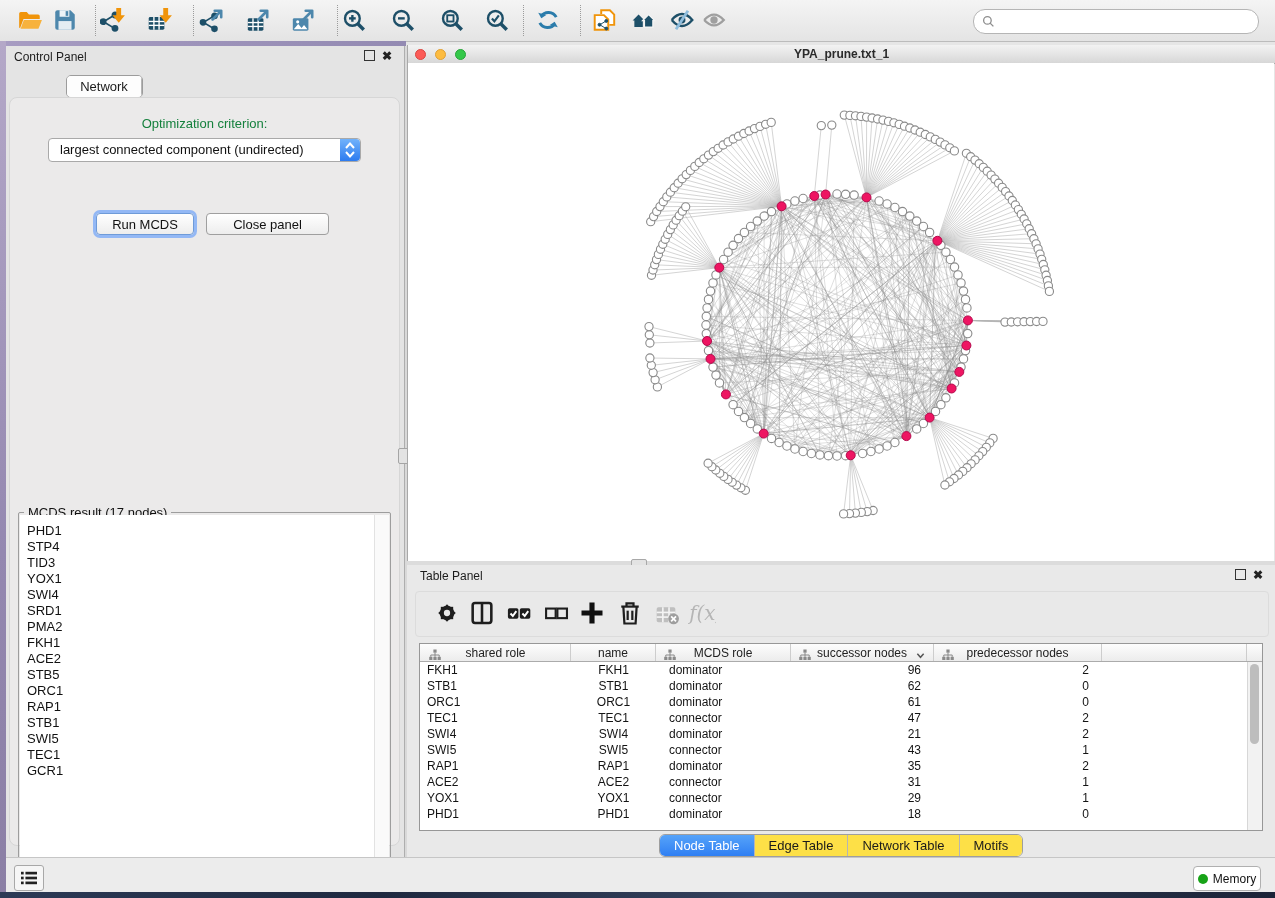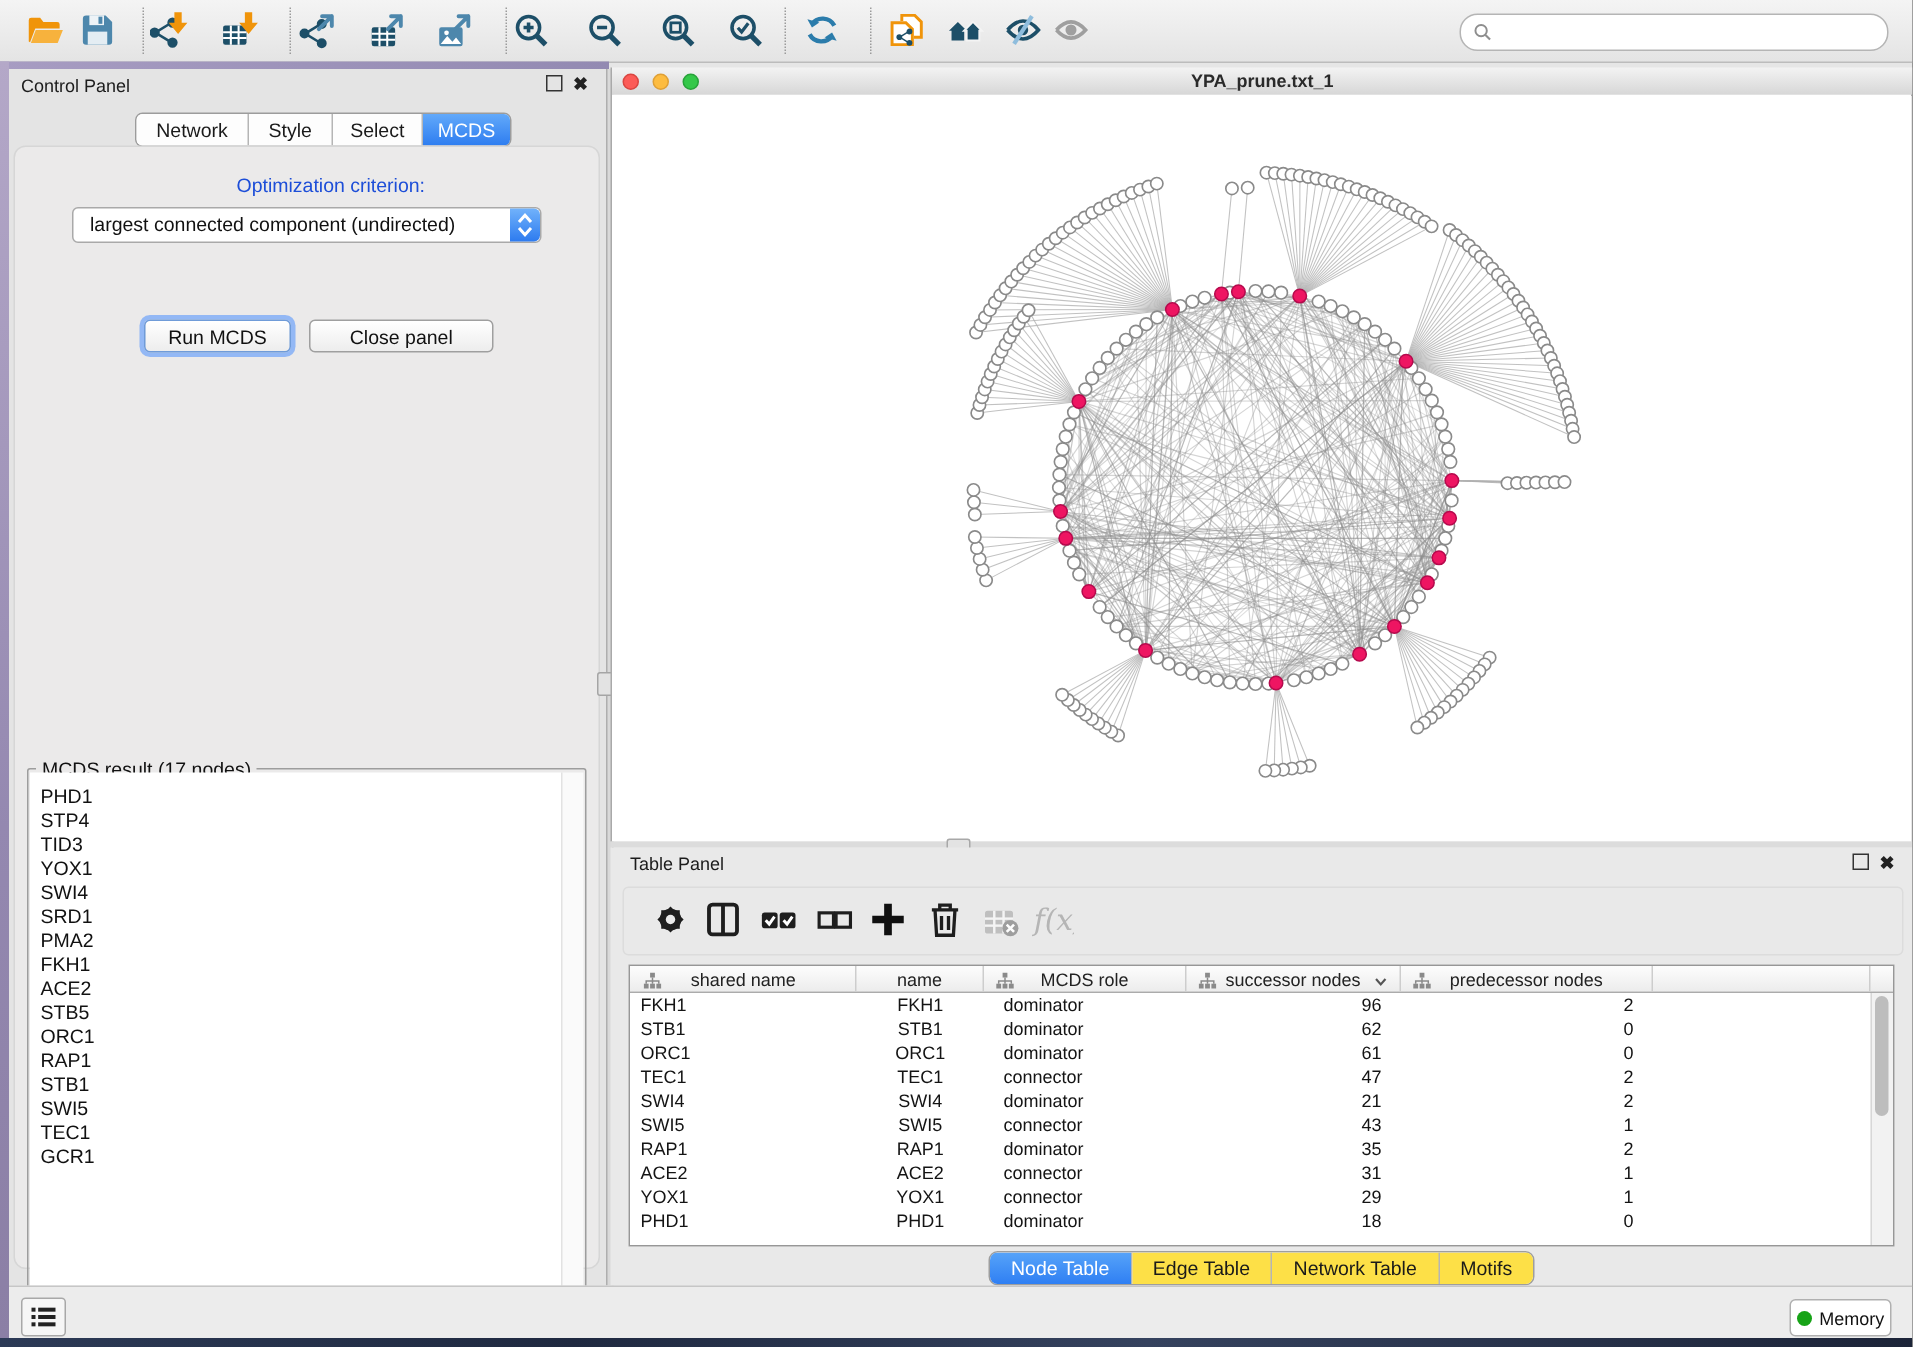--- a/index.html
+++ b/index.html
@@ -29,21 +29,21 @@
   .float-glyph{display:inline-block;width:9px;height:9px;border:1.5px solid #333;}
   .close-glyph{font-size:12px;font-weight:bold;color:#222;line-height:10px;}
   .seg-tabs{position:absolute;display:flex;border:1px solid #9c9c9c;border-radius:5px;
             overflow:hidden;background:#fff;height:21px;}
   .seg-tab{font-size:13px;line-height:21px;text-align:center;color:#1a1a1a;background:#fdfdfd;
            border-right:1px solid #b5b5b5;cursor:default;}
   .seg-tab:last-child{border-right:none;}
   .seg-tab.sel{background:linear-gradient(#62a9fa,#2e7df0);color:#fff;}
   .cp-inset{position:absolute;left:3px;top:51px;width:389px;height:747px;background:#ebeaea;
             border:1px solid #d6d6d6;border-radius:8px;}
-  .opt-label{position:absolute;left:16px;top:18px;width:100%;text-align:center;font-size:13px;color:#1d4ed8;}
+  .opt-label{position:absolute;left:0;top:18px;width:100%;text-align:center;font-size:13px;color:#15803d;}
   .cp-select{position:absolute;left:38px;top:40px;width:311px;height:22px;background:#fff;
              border:1px solid #a9a9a9;border-radius:4px;font-size:13px;color:#111;}
   .cp-select .val{position:absolute;left:11px;top:3px;white-space:nowrap;}
   .cp-stepper{position:absolute;right:0;top:0;width:20px;height:22px;border-radius:0 4px 4px 0;
               background:linear-gradient(#71b2fb,#2d7bef);}
   .btn{position:absolute;height:22px;background:linear-gradient(#ffffff,#ededed);
        border:1px solid #9f9f9f;border-radius:4px;font-size:13px;color:#111;
        font-family:"Liberation Sans",sans-serif;padding:0;}
   .btn.focusring{box-shadow:0 0 0 3px rgba(88,150,251,.6);border-color:#6f9bd8;}
   .groupbox{position:absolute;left:8px;top:414px;width:371px;height:369px;
@@ -268,21 +268,21 @@
 
   <div class="wall-top"></div>
   <div class="wall-left"></div>
 
   <div class="control-panel">
     <span class="cp-title">Control Panel</span>
     <span class="win-btns" style="right:12px;">
       <span class="float-glyph"></span>
       <span class="close-glyph">✖</span>
     </span>
-    <div class="seg-tabs" id="cpTabs" style="left:84px;top:29px;">
+    <div class="seg-tabs" id="cpTabs" style="left:60px;top:29px;flex-direction:column;">
         <div class="seg-tab" style="width: 74px;">Network</div>
         <div class="seg-tab" style="width: 55px;">Style</div>
         <div class="seg-tab" style="width: 59px;">Select</div>
         <div class="seg-tab sel" style="width: 58px;">MCDS</div>
       </div>
     <div class="cp-inset">
       <div class="opt-label">Optimization criterion:</div>
       <div class="cp-select">
         <span class="val">largest connected component (undirected)</span>
         <span class="cp-stepper">
@@ -1172,21 +1172,21 @@
           <div class="th-cell" style="left: 1px; width: 150px;">
             <span class="tree-ic" style="left:8px"><svg width="12" height="12" viewBox="0 0 12 12">
                 <g fill="#8a8a8a">
     <rect x="4.4" y="0.5" width="3.2" height="3.2"></rect>
                   <rect x="0.2" y="7.8" width="3.2" height="3.2"></rect>
     <rect x="4.4" y="7.8" width="3.2" height="3.2"></rect>
                   <rect x="8.6" y="7.8" width="3.2" height="3.2"></rect>
                 </g>
     <path d="M6 3.7 V6 M1.8 7.8 V6 h8.4 v1.8 M6 6 v1.8" stroke="#8a8a8a" fill="none"></path>
               </svg></span>
-            <span class="th-label">shared name</span>
+            <span class="th-label">shared role</span>
           </div>
           <div class="th-cell" style="left: 151px; width: 85px;">
             <span class="th-label">name</span>
           </div>
           <div class="th-cell" style="left: 236px; width: 135px;">
             <span class="tree-ic" style="left:8px"><svg width="12" height="12" viewBox="0 0 12 12">
                 <g fill="#8a8a8a">
     <rect x="4.4" y="0.5" width="3.2" height="3.2"></rect>
                   <rect x="0.2" y="7.8" width="3.2" height="3.2"></rect>
     <rect x="4.4" y="7.8" width="3.2" height="3.2"></rect>

